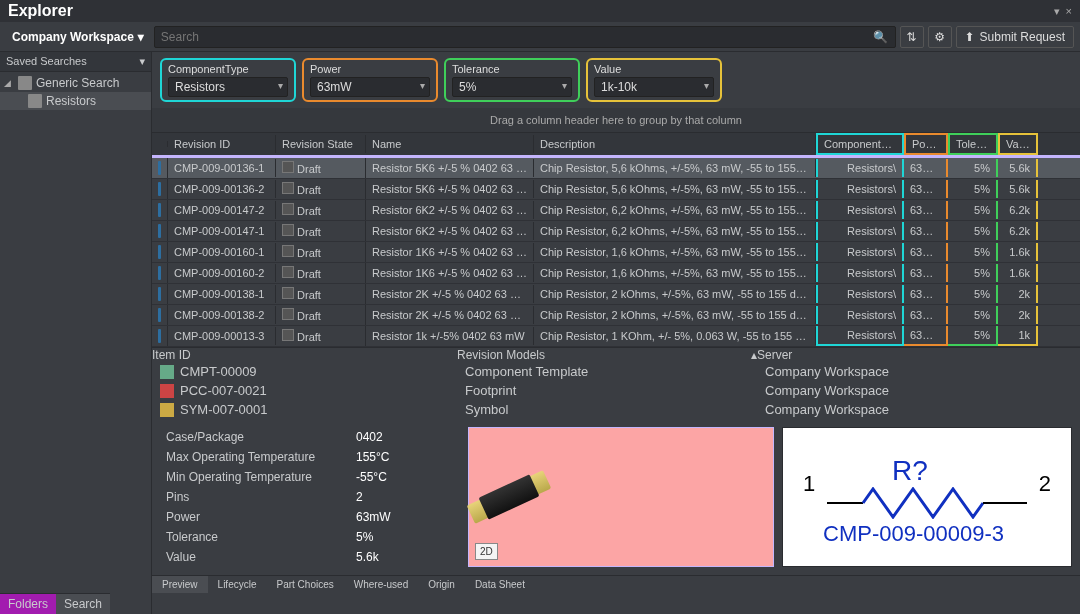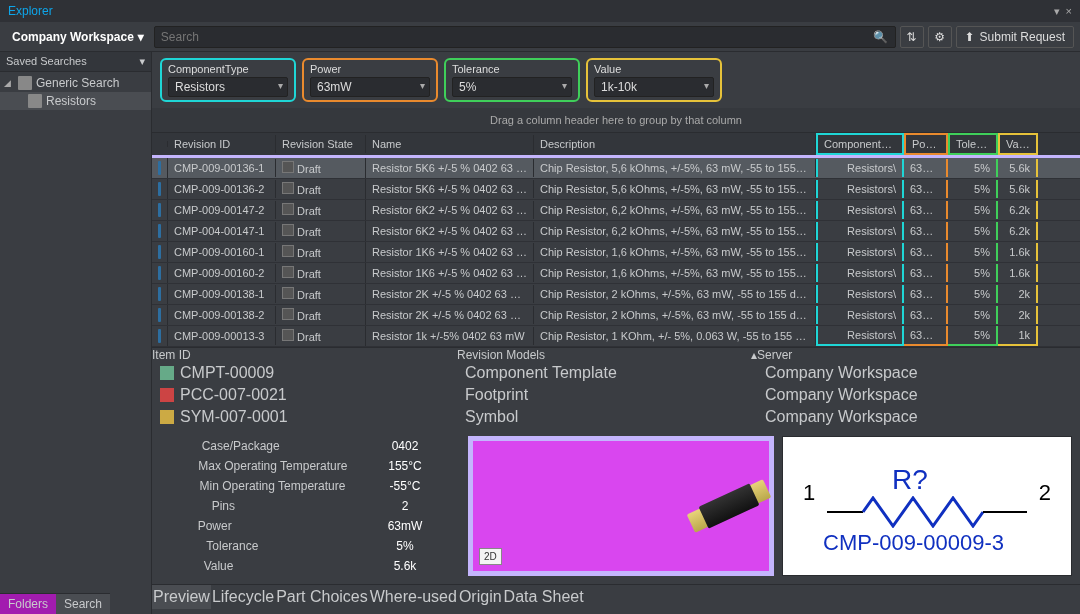--- a/index.html
+++ b/index.html
@@ -1,19 +1,19 @@
 <!DOCTYPE html>
 <html><head>
 <meta charset="utf-8">
 <style>
 * { box-sizing: border-box; margin: 0; padding: 0; }
 body { font-family: "Segoe UI", Arial, sans-serif; font-size: 12px; background: #3a3d42; color: #c8cacc; width: 1080px; height: 614px; overflow: hidden; }
 
 .titlebar { background: #2f3136; height: 22px; display: flex; align-items: center; padding: 0 8px; justify-content: space-between; }
-.titlebar .title { color: #0ea5e9; font-weight: normal; font-size: 12px; }
+.titlebar .title { color: #ffffff; font-weight: bold; font-size: 16px; }
 .titlebar .win-ctrl { display: flex; gap: 6px; color: #aaa; font-size: 11px; }
 
 .toolbar1 { background: #3a3d42; height: 30px; display: flex; align-items: center; padding: 3px 6px; gap: 4px; border-bottom: 1px solid #2a2c30; }
 .workspace-dd { background: #3a3d42; border: none; color: #fff; font-weight: bold; padding: 4px 6px; display: flex; align-items: center; gap: 4px; }
 .search-box { flex: 1; background: #2a2c30; border: 1px solid #222; border-radius: 2px; height: 22px; display: flex; align-items: center; padding: 0 6px; color: #888; }
 .search-box input { flex: 1; background: transparent; border: none; color: #ddd; outline: none; font-size: 12px; }
 .tb-btn { width: 24px; height: 22px; background: #3a3d42; border: 1px solid #555; border-radius: 2px; display: flex; align-items: center; justify-content: center; color: #ddd; cursor: pointer; }
 .submit-btn { height: 22px; background: #3a3d42; border: 1px solid #555; border-radius: 2px; display: flex; align-items: center; padding: 0 8px; gap: 5px; color: #ddd; cursor: pointer; }
 
 .main { display: flex; height: calc(100% - 52px); }
@@ -70,48 +70,48 @@
 .grid .last-row .col-pw { border-bottom: 2px solid #e98a2e; }
 .grid .last-row .col-tl { border-bottom: 2px solid #3fcf5a; }
 .grid .last-row .col-vl { border-bottom: 2px solid #e6c23a; }
 
 .details { border-top: 1px solid #2a2c30; background: #3a3d42; }
 .det-head { display: flex; }
 .dc-id { width: 305px; flex: 0 0 305px; }
 .dc-rm { width: 300px; flex: 0 0 300px; }
 .dc-sv { flex: 1; }
 .det-row { display: flex; }
-.det-row .dc { padding: 2px 8px; font-size: 16px; display: flex; align-items: center; gap: 6px; }
+.det-row .dc { padding: 2px 8px; font-size: 13px; display: flex; align-items: center; gap: 6px; }
 .dico { width: 14px; height: 14px; display: inline-block; }
 .dico.tpl { background: #6a8; }
 .dico.fp { background: #c44; }
 .dico.sym { background: #ca4; }
 
 .preview-area { display: flex; gap: 8px; padding: 8px; background: #3a3d42; }
 .param-panel { width: 300px; background: #3a3d42; font-size: 12px; }
-.param-row { display: flex; padding: 3px 6px; justify-content: center; }
+.param-row { display: flex; padding: 3px 6px; }
 .param-row .pk { width: 190px; color: #c8cacc; }
 .param-row .pv { color: #fff; }
-.viewer3d { flex: 1; background: #d946ef; border: 5px solid #c4b5fd; position: relative; display: flex; align-items: center; justify-content: flex-end; }
+.viewer3d { flex: 1; background: #fca5a5; border: 1px solid #c4b5fd; position: relative; display: flex; align-items: center; justify-content: flex-start; }
 .viewer3d .badge2d { position: absolute; left: 6px; bottom: 6px; padding: 2px 4px; border: 1px solid #888; background: #f4f4f4; font-size: 10px; color: #333; }
 .chip { width: 80px; height: 40px; transform: rotate(-25deg); position: relative; }
 .chip .body { position: absolute; inset: 8px 12px; background: linear-gradient(#333,#111); border-radius: 2px; }
 .chip .pad { position: absolute; width: 18px; height: 20px; top: 10px; background: linear-gradient(#e8d37a,#b9a84a); border-radius: 2px; }
 .chip .pad.l { left: -2px; } .chip .pad.r { right: -2px; }
 .viewer-sym { width: 290px; background: #fff; border: 1px solid #2a2c30; position: relative; display: flex; align-items: center; justify-content: center; overflow: hidden; }
 .sym-draw { position: relative; width: 260px; height: 120px; }
 .sym-text { position: absolute; font-family: "Segoe UI", Arial; color: #1030c0; font-weight: 500; }
 .sym-r { top: 18px; left: 95px; font-size: 28px; }
 .sym-cmp { top: 84px; left: 26px; font-size: 22px; white-space: nowrap; }
 .sym-pin { position: absolute; font-size: 22px; color: #000; top: 34px; }
 .sym-pin.l { left: 6px; } .sym-pin.r { right: 6px; }
 .zig { position: absolute; left: 30px; top: 50px; }
 
 .det-tabs { display: flex; border-top: 1px solid #2a2c30; }
-.det-tabs .dt { padding: 3px 1px; font-size: 16px; cursor: pointer; color: #c8cacc; }
+.det-tabs .dt { padding: 3px 10px; font-size: 10px; cursor: pointer; color: #c8cacc; }
 .det-tabs .dt.act { background: #4a4d52; }
 </style>
 </head>
 <body>
 
 <div class="titlebar">
   <span class="title">Explorer</span>
   <span class="win-ctrl">
     <span>▾</span>
     <span>×</span>
@@ -231,21 +231,21 @@
     <div class="gc col-desc">Chip Resistor, 6,2 kOhms, +/-5%, 63 mW, -55 to 155 degC, 0402</div>
     <div class="gc col-ct">Resistors\</div>
     <div class="gc col-pw">63mW</div>
     <div class="gc col-tl">5%</div>
     <div class="gc col-vl">6.2k</div>
           </div>
           <div class="grid-row">
     <div class="gc gc-ico">
               <span class="doc-ico"></span>
             </div>
-    <div class="gc col-rev">CMP-004-00147-1</div>
+    <div class="gc col-rev">CMP-009-00147-1</div>
     <div class="gc col-state"><span class="sq"></span> Draft</div>
     <div class="gc col-name">Resistor 6K2  +/-5 % 0402 63 mW</div>
     <div class="gc col-desc">Chip Resistor, 6,2 kOhms, +/-5%, 63 mW, -55 to 155 degC, 0402</div>
     <div class="gc col-ct">Resistors\</div>
     <div class="gc col-pw">63mW</div>
     <div class="gc col-tl">5%</div>
     <div class="gc col-vl">6.2k</div>
           </div>
           <div class="grid-row">
     <div class="gc gc-ico">

